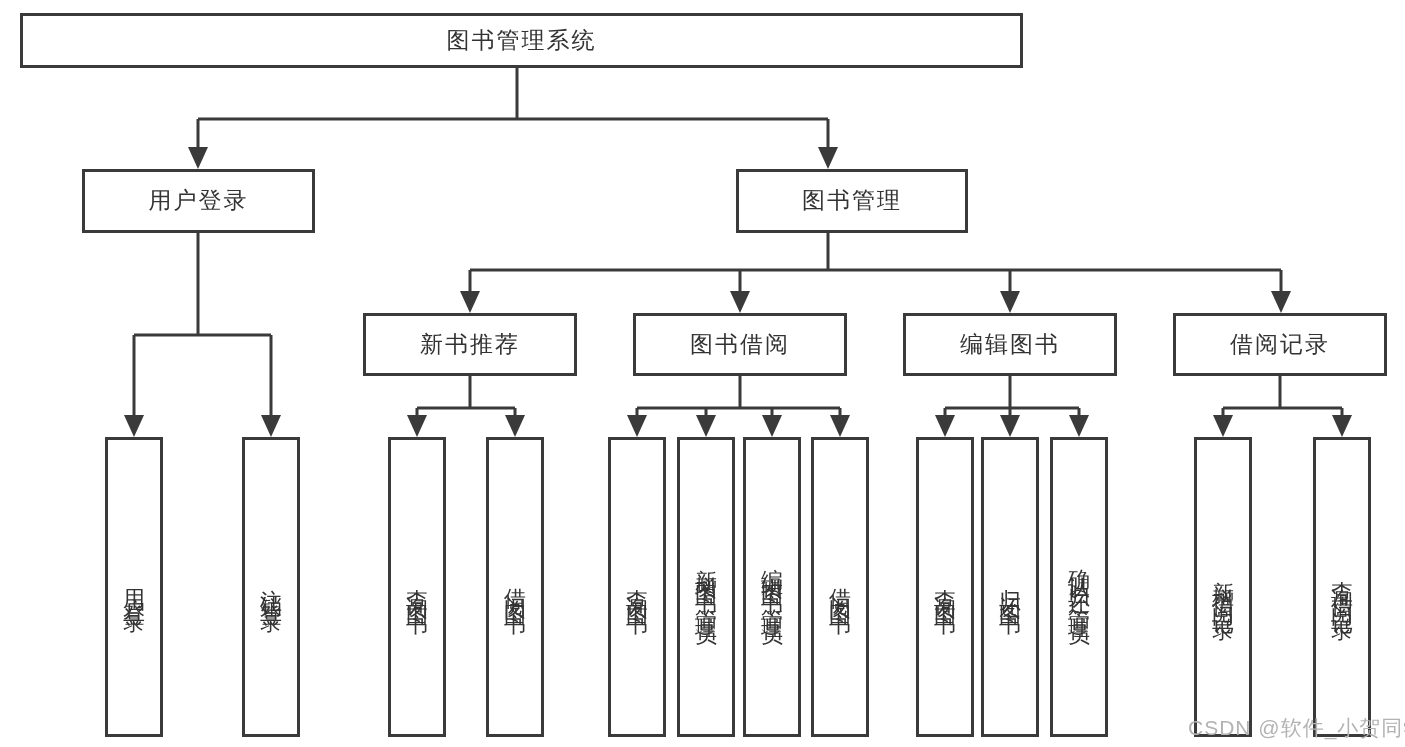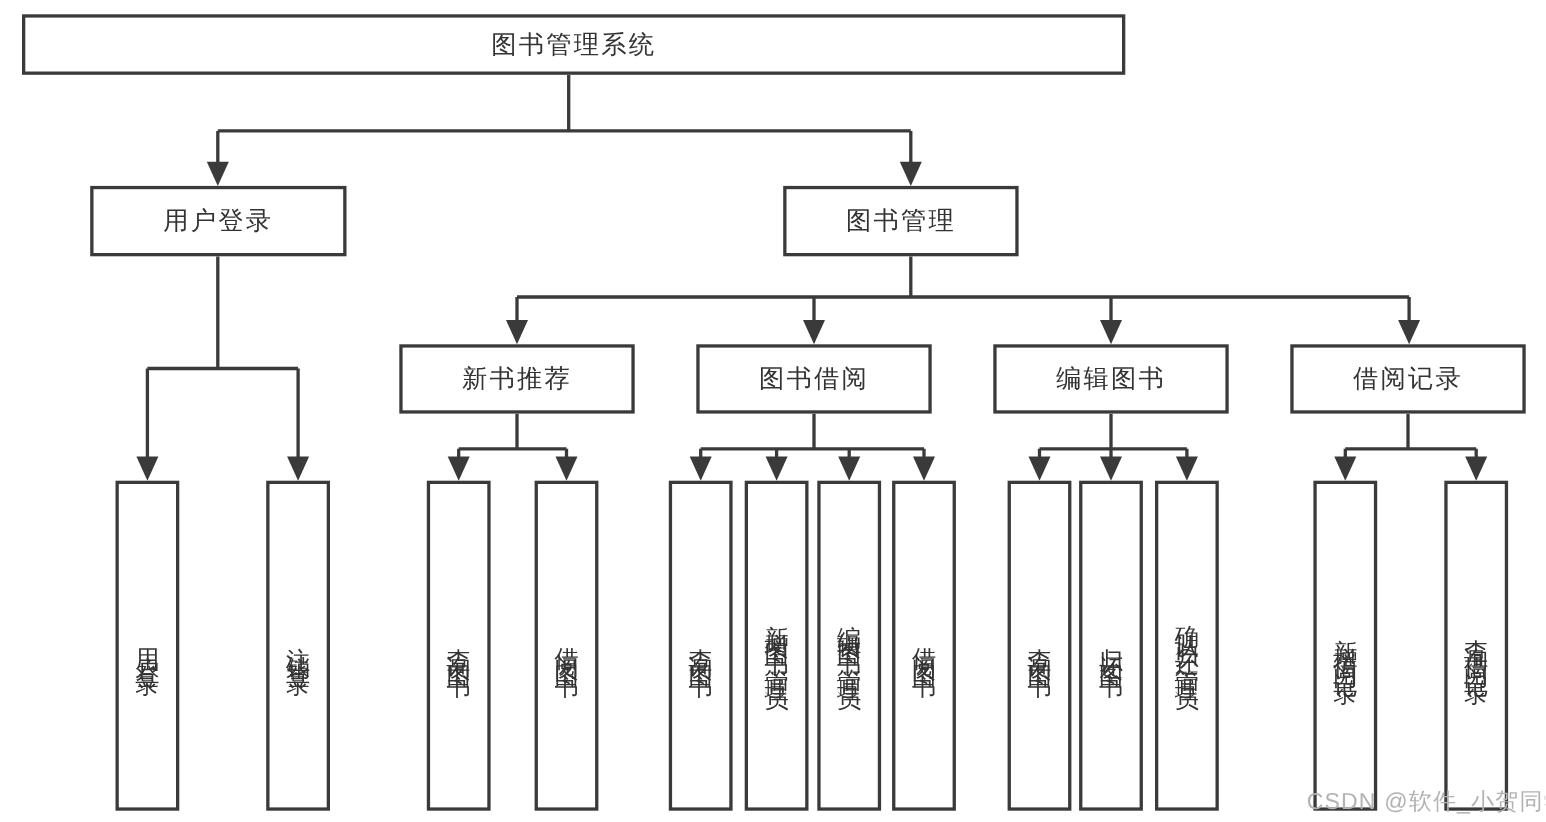--- a/index.html
+++ b/index.html
@@ -87,21 +87,21 @@
       <polygon points="1000,415 1020,415 1010,437"></polygon>
       <polygon points="1069,415 1089,415 1079,437"></polygon>
       <polygon points="1213,415 1233,415 1223,437"></polygon>
       <polygon points="1332,415 1352,415 1342,437"></polygon>
     </g>
   </svg>
 
   <div class="box h-box" style="left:20px; top:13px; width:1003px; height:55px;">图书管理系统</div>
 
   <div class="box h-box" style="left:82px; top:169px; width:233px; height:64px;">用户登录</div>
-  <div class="box h-box" style="left:712px; top:169px; width:214px; height:64px;">图书管理</div>
+  <div class="box h-box" style="left:736px; top:169px; width:232px; height:64px;">图书管理</div>
 
   <div class="box h-box" style="left:633px; top:313px; width:214px; height:63px;">图书借阅</div>
   <div class="box h-box" style="left:363px; top:313px; width:214px; height:63px;">新书推荐</div>
   <div class="box h-box" style="left:903px; top:313px; width:214px; height:63px;">编辑图书</div>
   <div class="box h-box" style="left:1173px; top:313px; width:214px; height:63px;">借阅记录</div>
 
   <div class="box v-box" style="left:105px; width:58px;">用户登录</div>
   <div class="box v-box" style="left:242px; width:58px;">注销登录</div>
 
   <div class="box v-box" style="left:388px; width:58px;">查询图书</div>

